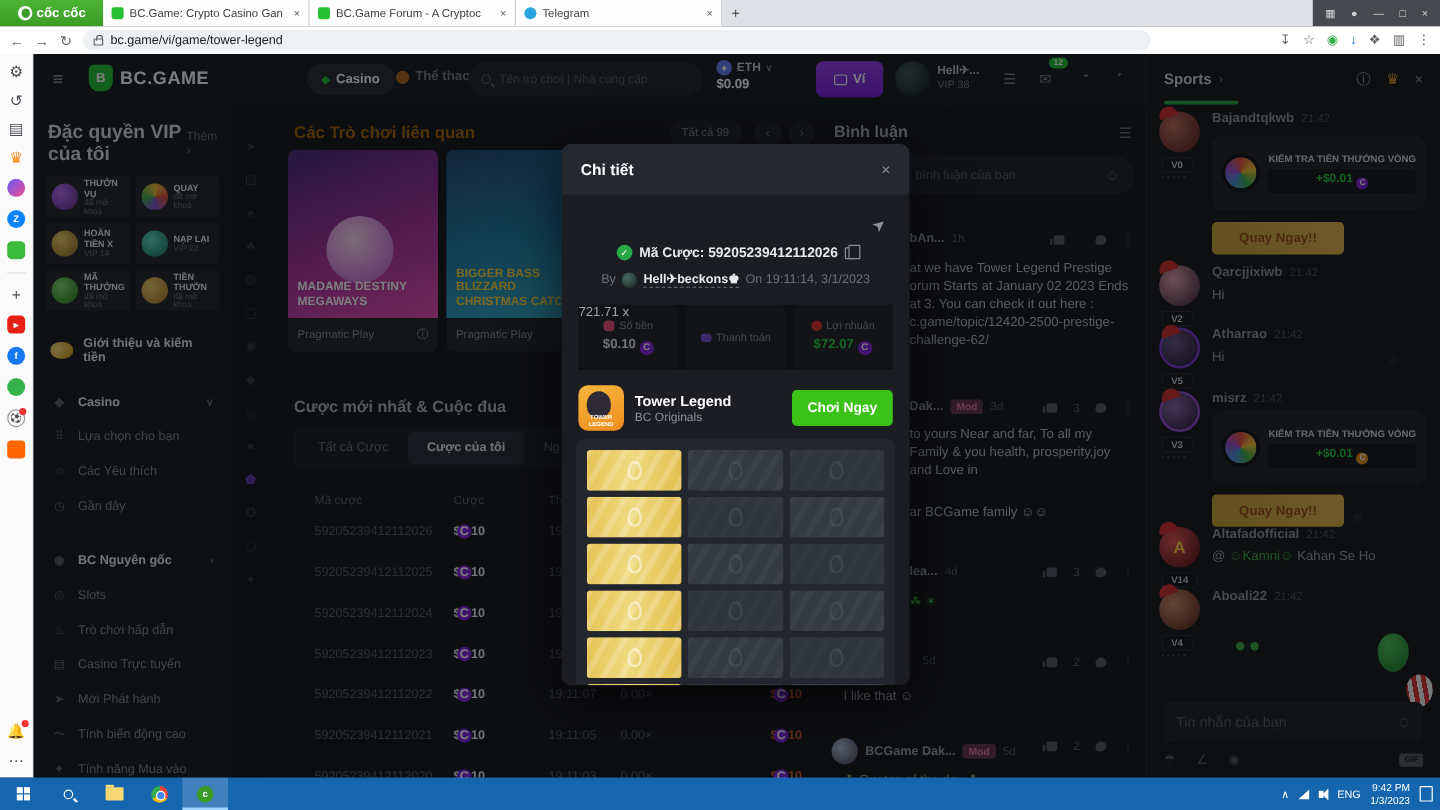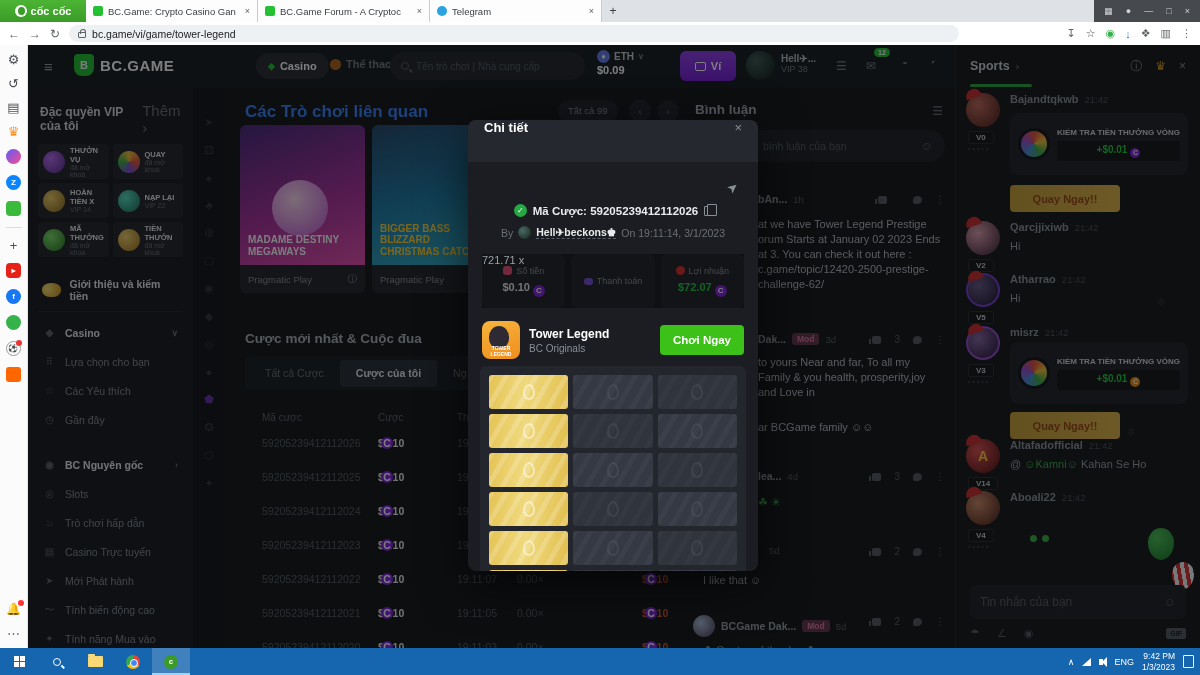--- a/index.html
+++ b/index.html
@@ -70,22 +70,22 @@
 .hume .vp{font-size:9px;color:#767c83}
 .hic{position:absolute;color:#767c83;font-size:12px}
 .badge12{position:absolute;left:846px;top:3px;background:#24c133;color:#fff;font-size:7px;font-weight:bold;padding:1px 4px;border-radius:7px;z-index:2}
 .bellic{width:10px;height:9px;background:#767c83;border-radius:5px 5px 1px 1px;position:relative}
 .bellic::after{content:"";position:absolute;left:3px;bottom:-3px;width:4px;height:2px;border-radius:50%;background:#767c83}
 .bubic{width:11px;height:9px;background:#767c83;border-radius:3px;position:relative}
 .bubic::after{content:"";position:absolute;left:2px;bottom:-3px;border-left:3px solid #767c83;border-bottom:3px solid transparent}
 
 .sb{position:absolute;left:0;top:43px;width:165px;height:560px;background:#1a1d22;padding:12px 10px}
 .viph{display:flex;justify-content:space-between;align-items:center;margin:2px 2px 8px}
-.viph .t{font-size:12px;font-weight:bold;color:#d6dadf}
-.viph .m{font-size:15px;color:#6a7076}
+.viph .t{font-size:16px;font-weight:bold;color:#d6dadf}
+.viph .m{font-size:10px;color:#6a7076}
 .vgrid{display:grid;grid-template-columns:1fr 1fr;gap:4px}
 .vtile{height:35px;background:#24272d;border-radius:4px;display:flex;align-items:center;gap:5px;padding:0 5px;overflow:hidden}
 .vic{width:22px;height:22px;border-radius:50%;flex:none}
 .vt0{background:radial-gradient(circle at 35% 35%,#b76bf0,#5b2d8d)}
 .vt1{background:conic-gradient(#f3c13a,#e5533d,#7a52d1,#3fae4a,#f3c13a)}
 .vt2{background:radial-gradient(circle at 35% 35%,#f0cf6b,#8d6b1c)}
 .vt3{background:radial-gradient(circle at 35% 35%,#59e0c0,#1c6e5a)}
 .vt4{background:radial-gradient(circle at 35% 35%,#7fe06b,#2a7a1f)}
 .vt5{background:radial-gradient(circle at 35% 35%,#f0d16b,#a5741c)}
 .vlab{font-size:7.5px;font-weight:bold;color:#e8eaed;line-height:1.2}
@@ -98,21 +98,21 @@
 .mi .mic{width:13px;text-align:center;color:#5d636a;font-size:10px;flex:none}
 .mi.br{color:#e8eaed;font-weight:bold}
 .mi .tail{margin-left:auto;color:#6a7076;font-size:9px}
 .mgap{height:16px}
 
 .rail{position:absolute;left:165px;top:43px;width:32px;height:560px;background:#141619;display:flex;flex-direction:column;align-items:center;padding-top:28px;gap:15px}
 .rail span{color:#3a3f46;font-size:11px;opacity:.8}
 .rail .on{color:#7a3fd1}
 
 .main{position:absolute;left:197px;top:43px;width:462px;height:560px}
-.rel-title{position:absolute;left:20px;top:14px;font-size:17px;font-weight:bold;color:#3b82f6}
+.rel-title{position:absolute;left:20px;top:14px;font-size:14px;font-weight:bold;color:#a16207}
 .all-pill{position:absolute;left:333px;top:12px;height:22px;line-height:22px;padding:0 10px;background:#22252a;border-radius:11px;font-size:9.5px;color:#8a9097}
 .arr{position:absolute;top:12px;width:22px;height:22px;background:#22252a;border-radius:50%;color:#6a7076;font-size:11px;display:flex;align-items:center;justify-content:center}
 .cards{position:absolute;left:15px;top:37px;display:flex;gap:7px}
 .card{width:125px}
 .cimg{height:140px;border-radius:6px 6px 0 0;position:relative;overflow:hidden}
 .cimg.g1{background:linear-gradient(160deg,#4b2a7e,#a8319b 55%,#e54fae)}
 .cimg.g1::before{content:"";position:absolute;left:32px;top:55px;width:56px;height:56px;border-radius:50%;background:radial-gradient(circle at 40% 35%,#ffd9f3,#c05ad0)}
 .cimg.g2{background:linear-gradient(165deg,#274a6d,#1f7ca6 50%,#35b3c9)}
 .cimg.g3{background:#22252a}
 .ctitle{position:absolute;left:8px;bottom:8px;right:6px;font-size:10px;font-weight:bold;color:#fff;line-height:1.15;text-transform:uppercase}
@@ -190,21 +190,21 @@
 .bal2{left:216px;top:516px;width:22px;height:27px;background:repeating-linear-gradient(80deg,#d33 0 4px,#f5f5f5 4px 8px)}
 .bal3{left:172px;top:546px;width:18px;height:22px;background:radial-gradient(circle at 35% 30%,#e06a6a,#8a1515)}
 .chinput{position:absolute;left:14px;top:540px;width:216px;height:34px;background:#202329;border-radius:6px;display:flex;align-items:center;padding:0 10px}
 .chinput input{background:none;border:none;outline:none;color:#aab;font-size:12px;flex:1}
 .chinput input::placeholder{color:#565c63}
 .chinput .sm{color:#565c63;font-size:12px}
 .chtools{position:absolute;left:14px;top:582px;width:216px;display:flex;gap:17px;align-items:center;color:#565c63;font-size:11px}
 .gifb{margin-left:auto;background:#565c63;color:#17191d;font-size:7px;font-weight:bold;padding:2px 4px;border-radius:2px}
 
 .modal{position:absolute;left:440px;top:75px;width:290px;height:451px;background:#1b1d22;border-radius:8px;z-index:60;box-shadow:0 12px 48px rgba(0,0,0,.65);overflow:hidden}
-.mo-h{height:42px;background:#25282e;display:flex;align-items:flex-start;justify-content:space-between;padding:0 16px}
+.mo-h{height:42px;background:#25282e;display:flex;align-items:center;justify-content:space-between;padding:0 16px}
 .mo-h .t{font-size:13px;font-weight:bold;color:#fff}
 .mo-h .x{color:#8a9097;font-size:13px}
 .mo-share{position:absolute;right:20px;top:60px;color:#8a9097;font-size:13px;display:inline-block;transform:rotate(-40deg)}
 .mo-idrow{position:absolute;top:84px;left:0;right:0;display:flex;align-items:center;justify-content:center;gap:6px}
 .ckc{width:13px;height:13px;border-radius:50%;background:#28a745;color:#fff;font-size:8px;display:flex;align-items:center;justify-content:center}
 .mo-idrow .idt{font-size:11.5px;font-weight:bold;color:#e8eaed}
 .copyic{width:8px;height:10px;border:1px solid #8a9097;border-radius:1px;position:relative}
 .copyic::after{content:"";position:absolute;left:2px;top:-3px;width:8px;height:10px;border:1px solid #8a9097;border-radius:1px;background:#1b1d22}
 .mo-byrow{position:absolute;top:106px;left:0;right:0;display:flex;align-items:center;justify-content:center;gap:5px;font-size:10.5px;color:#6a7076}
 .mo-byrow .uav{width:13px;height:13px;border-radius:50%;background:radial-gradient(circle at 35% 35%,#4a6a62,#15201c)}

